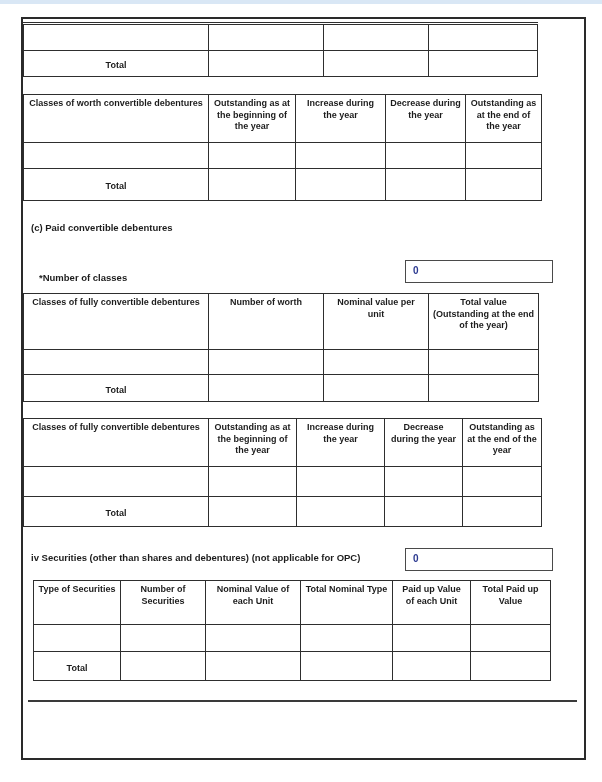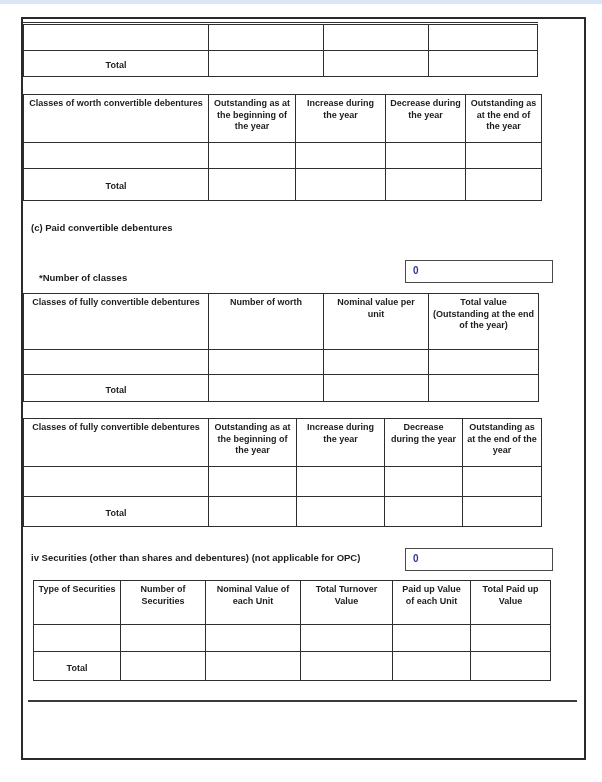--- a/index.html
+++ b/index.html
@@ -161,21 +161,21 @@
           <col style="width:95px">
           <col style="width:92px">
           <col style="width:78px">
           <col style="width:80px">
         </colgroup>
       <tbody>
           <tr style="height:44px">
         <td class="hd">Type of Securities</td>
         <td class="hd">Number of Securities</td>
         <td class="hd">Nominal Value of each Unit</td>
-        <td class="hd">Total Turnover Value</td>
+        <td class="hd">Total Nominal Type</td>
         <td class="hd">Paid up Value of each Unit</td>
         <td class="hd">Total Paid up Value</td>
       </tr>
       <tr style="height:27px">
         <td></td>
             <td></td>
             <td></td>
             <td></td>
             <td></td>
             <td></td>

